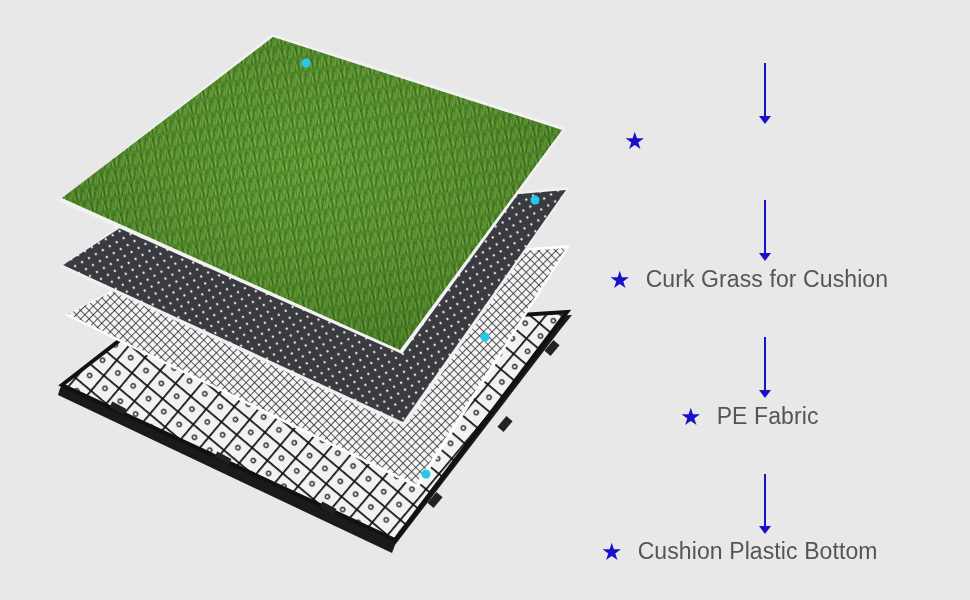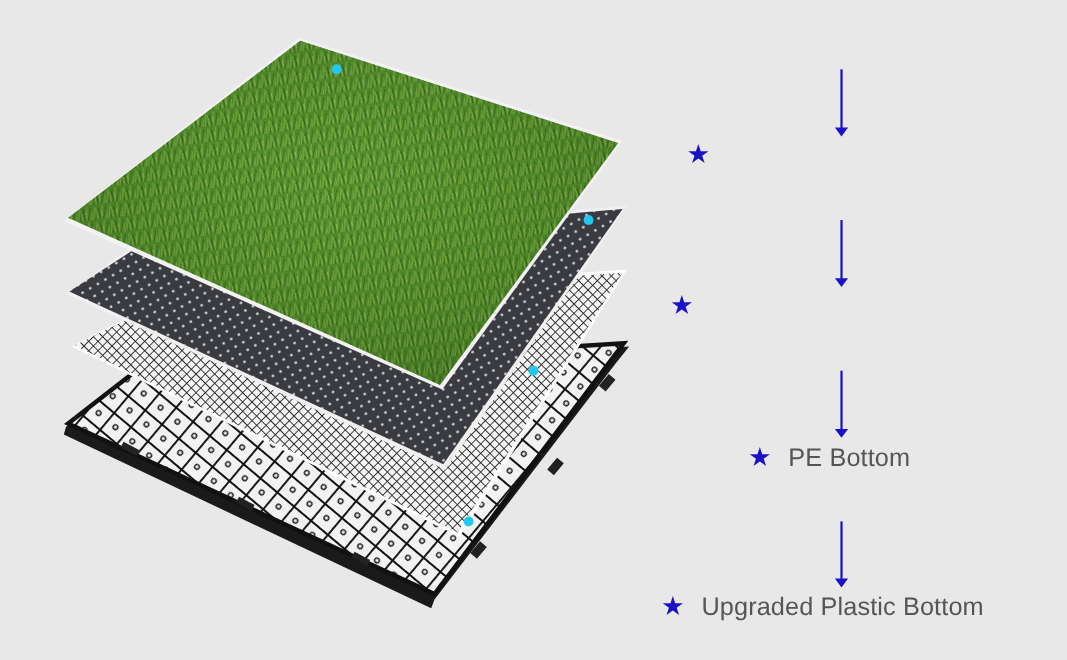--- a/index.html
+++ b/index.html
@@ -116,21 +116,22 @@
     <polygon points="759,526 771,526 765,534" fill="#1a10c8"></polygon>
     <circle cx="426" cy="474" r="4.5" fill="#22c8ee"></circle>
   </g>
 </svg>
 
 <div class="label" id="label-0">
   <span class="star">★</span>
 </div>
 <div class="label" id="label-1">
   <span class="star">★</span>
+  <span>Curk Grass for Cushion</span>
 </div>
 <div class="label" id="label-2">
   <span class="star">★</span>
-  <span>PE Bottom</span>
+  <span>PE Fabric</span>
 </div>
 <div class="label" id="label-3">
   <span class="star">★</span>
-  <span>Upgraded Plastic Bottom</span>
+  <span>Cushion Plastic Bottom</span>
 </div>
 
 </body></html>

